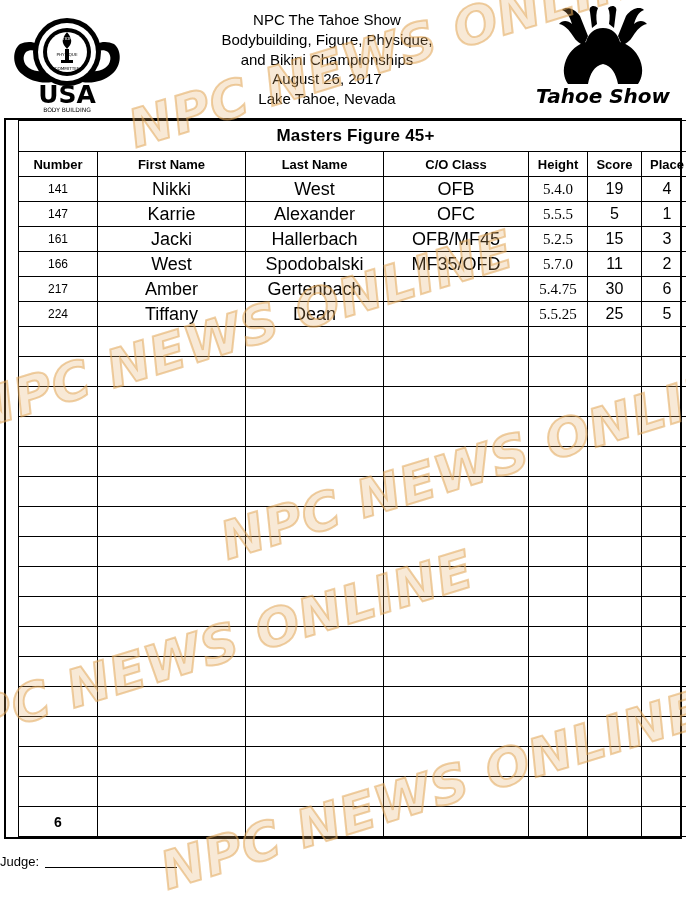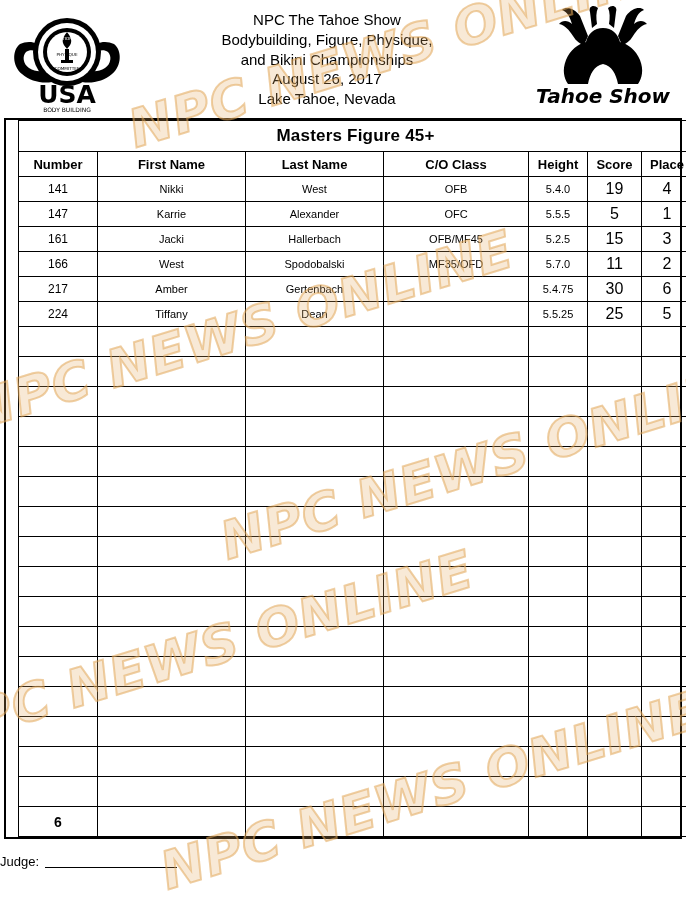--- a/index.html
+++ b/index.html
@@ -80,27 +80,27 @@
     font-weight: bold;
     letter-spacing: .2px;
   }
   .col-head td {
     height: 24px;
     font-size: 13px;
     font-weight: bold;
   }
   .data-row td {
     height: 24px;
-    font-size: 11px;
+    font-size: 18px;
   }
   .blank-row td {
     height: 29px;
   }
   td.num { font-size: 12px; }
-  td.height-cell { font-size: 11px; }
+  td.height-cell { font-size: 15px; font-family: Liberation Serif, serif; }
   td.score-cell, td.place-cell {
     font-size: 16px;
   }
   td.count-cell {
     font-size: 14px;
     font-weight: bold;
   }
 
   
   .footer {

